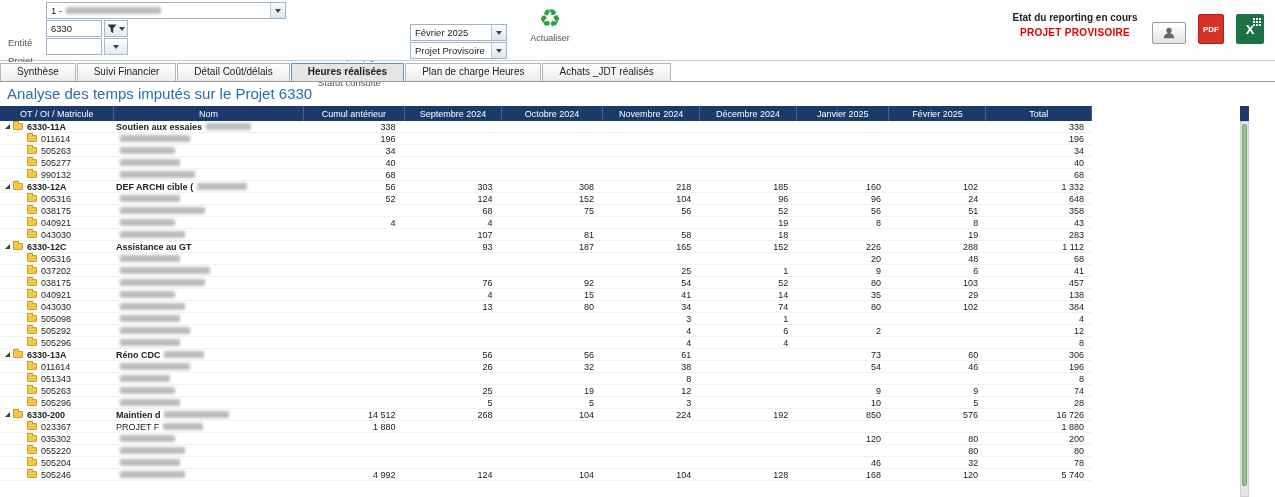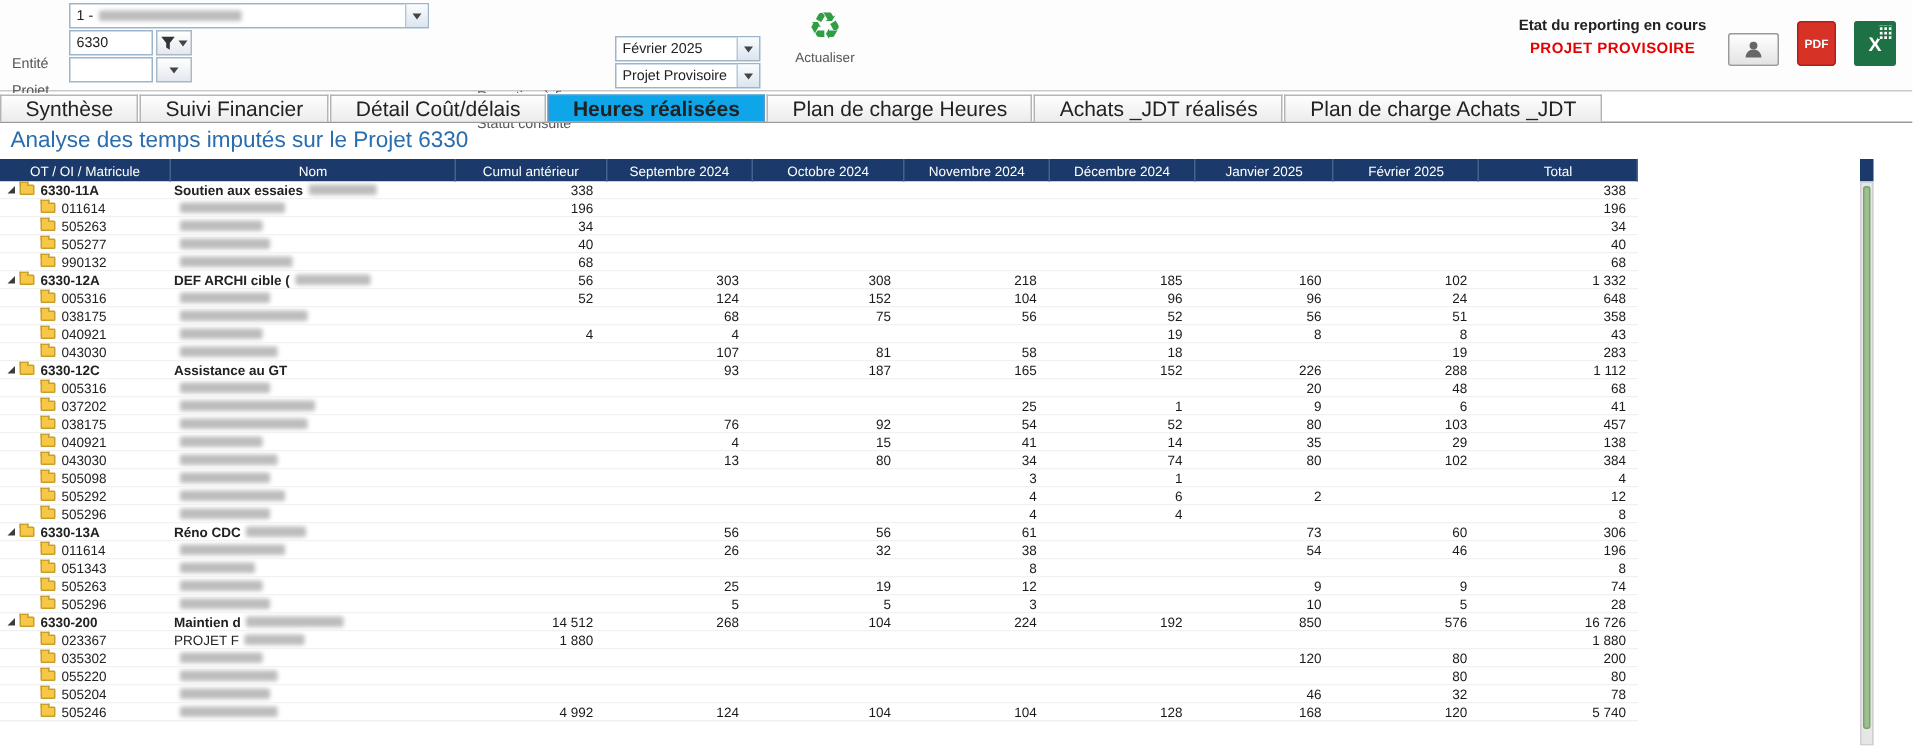--- a/index.html
+++ b/index.html
@@ -24,22 +24,22 @@
   .refresh-label { font-size:9px; color:#555; display:block; margin-top:2px; }
   .etat-label { position:absolute; top:12px; left:1000px; width:150px; text-align:center; font-size:10px; font-weight:bold; color:#222; }
   .etat-value { position:absolute; top:27px; left:1000px; width:150px; text-align:center; font-size:10px; font-weight:bold; color:#e60000; letter-spacing:0.3px; }
   .user-btn { position:absolute; top:22px; left:1152px; width:34px; height:22px; border:1px solid #9a9a9a; background:linear-gradient(#ffffff,#e3e3e3); border-radius:2px; display:flex; align-items:center; justify-content:center; }
   .pdf-icon { position:absolute; top:14px; left:1198px; width:26px; height:30px; background:#d63226; border-radius:3px; display:flex; align-items:center; justify-content:center; color:#fff; font-size:8px; font-weight:bold; box-shadow:inset 0 0 0 1px #b02018; }
   .xls-icon { position:absolute; top:14px; left:1236px; width:28px; height:30px; background:#1e7145; border-radius:2px; display:flex; align-items:center; justify-content:center; color:#fff; font-size:13px; font-weight:bold; }
   .xls-grid { position:absolute; top:3px; right:3px; width:9px; height:9px; background:#fff; background-image:linear-gradient(#1e7145 1px, transparent 1px), linear-gradient(90deg,#1e7145 1px, transparent 1px); background-size:3px 3px; }
 
   
   .tabs { position:absolute; top:62px; left:0; width:1275px; height:20px; display:flex; align-items:flex-end; border-bottom:1px solid #9a9a9a; background:#fff; }
-  .tab { height:18px; line-height:16px; padding:0 16px; font-size:14px; color:#222; background:linear-gradient(#fefefe,#ececec); border:1px solid #b5b5b5; border-bottom:none; margin-right:1px; white-space:nowrap; cursor:default; }
-  .tab.active { background:#0ea5e9; border-color:#5d96c6; font-weight:bold; }
+  .tab { height:18px; line-height:16px; padding:0 16px; font-size:10px; color:#222; background:linear-gradient(#fefefe,#ececec); border:1px solid #b5b5b5; border-bottom:none; margin-right:1px; white-space:nowrap; cursor:default; }
+  .tab.active { background:#e5e5e5; border-color:#5d96c6; font-weight:bold; }
 
   
   .page-title { position:absolute; top:85px; left:7px; font-size:15px; color:#2a6dad; }
 
   
   .grid { position:absolute; top:106px; left:0; width:1092px; }
   .thead { display:flex; height:15px; background:#1b3a6b; }
   .th { color:#fff; font-size:9px; display:flex; align-items:center; justify-content:center; border-right:1px solid #46618e; overflow:hidden; white-space:nowrap; }
   .tr { display:flex; height:12px; border-bottom:1px solid #f1f1f1; background:#fff; }
   .td { font-size:9px; line-height:10px; overflow:hidden; white-space:nowrap; display:flex; align-items:center; }
@@ -134,21 +134,20 @@
   </div>
 </div>
 
 <div class="tabs">
     <div class="tab">Synthèse</div>
     <div class="tab">Suivi Financier</div>
     <div class="tab">Détail Coût/délais</div>
     <div class="tab active">Heures réalisées</div>
     <div class="tab">Plan de charge Heures</div>
     <div class="tab">Achats _JDT réalisés</div>
-    <div class="tab">Plan de charge Achats _JDT</div>
   </div>
 
 <div class="page-title">Analyse des temps imputés sur le Projet 6330</div>
 
 <div class="grid">
   <div class="thead">
       <div class="th col0">OT / OI / Matricule</div>
       <div class="th col1">Nom</div>
       <div class="th col2">Cumul antérieur</div>
       <div class="th col3">Septembre 2024</div>

